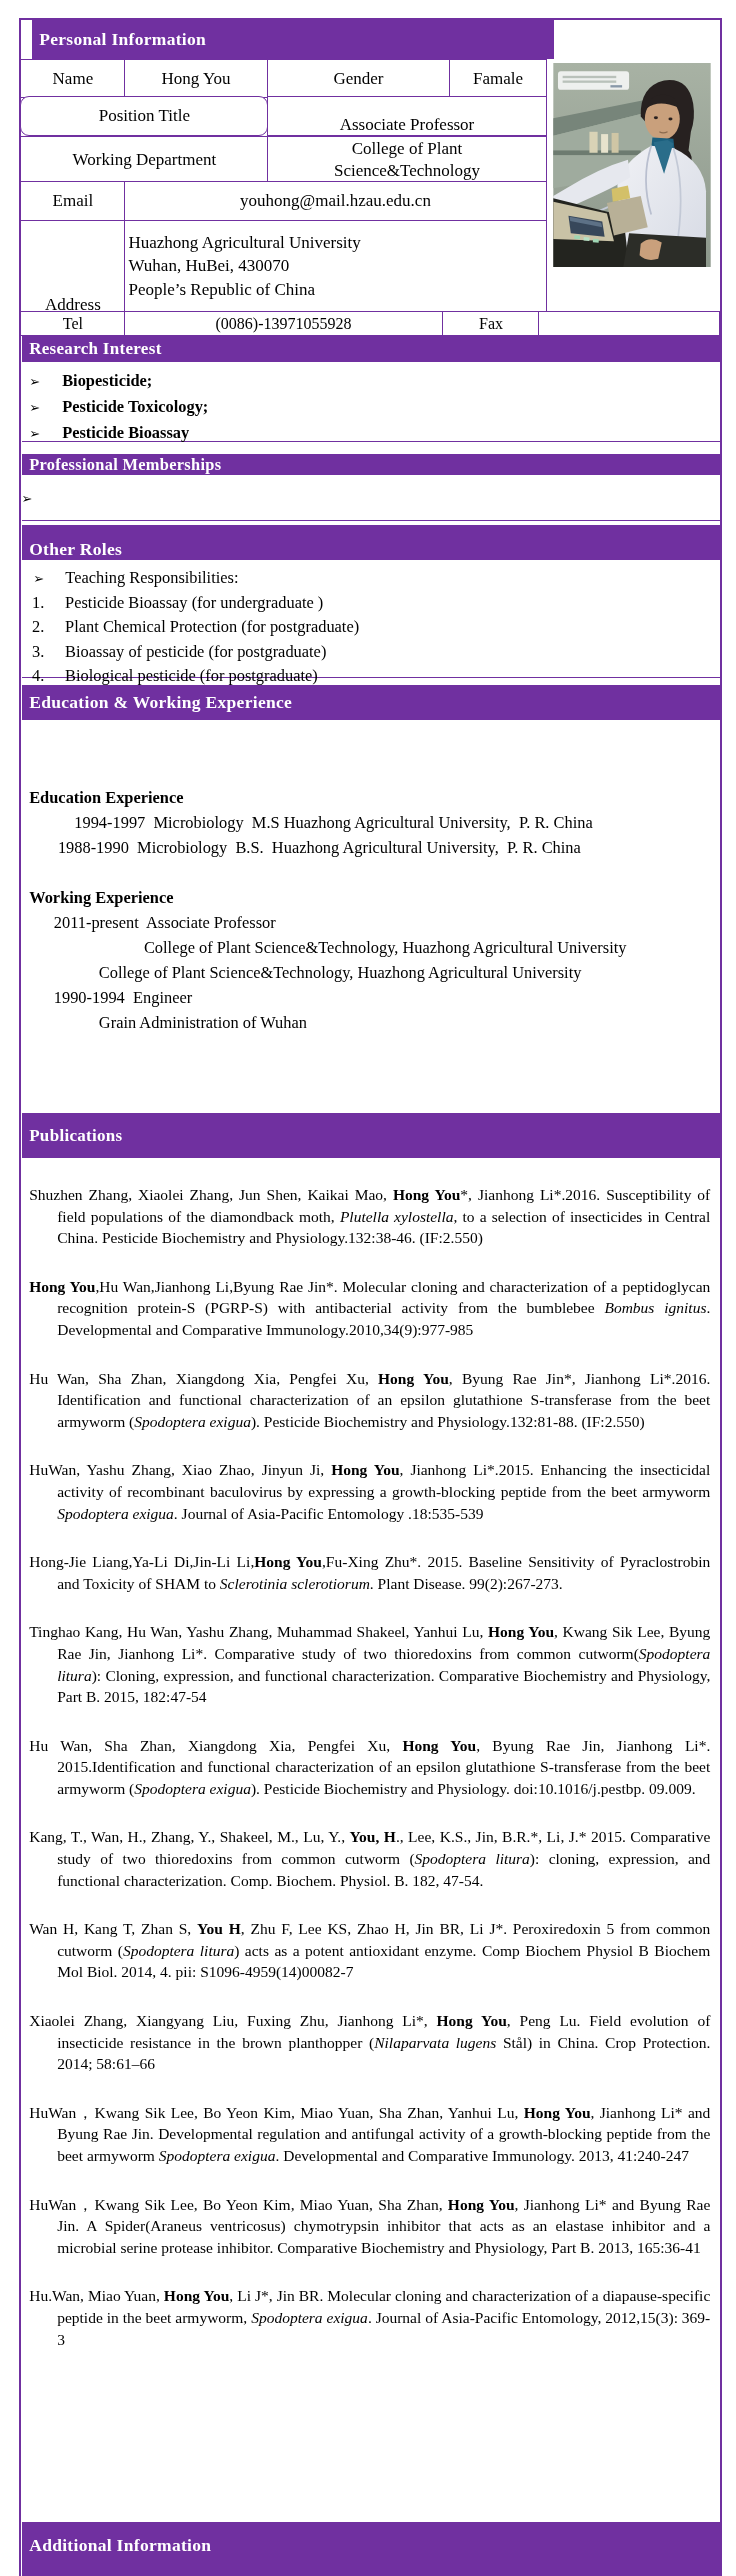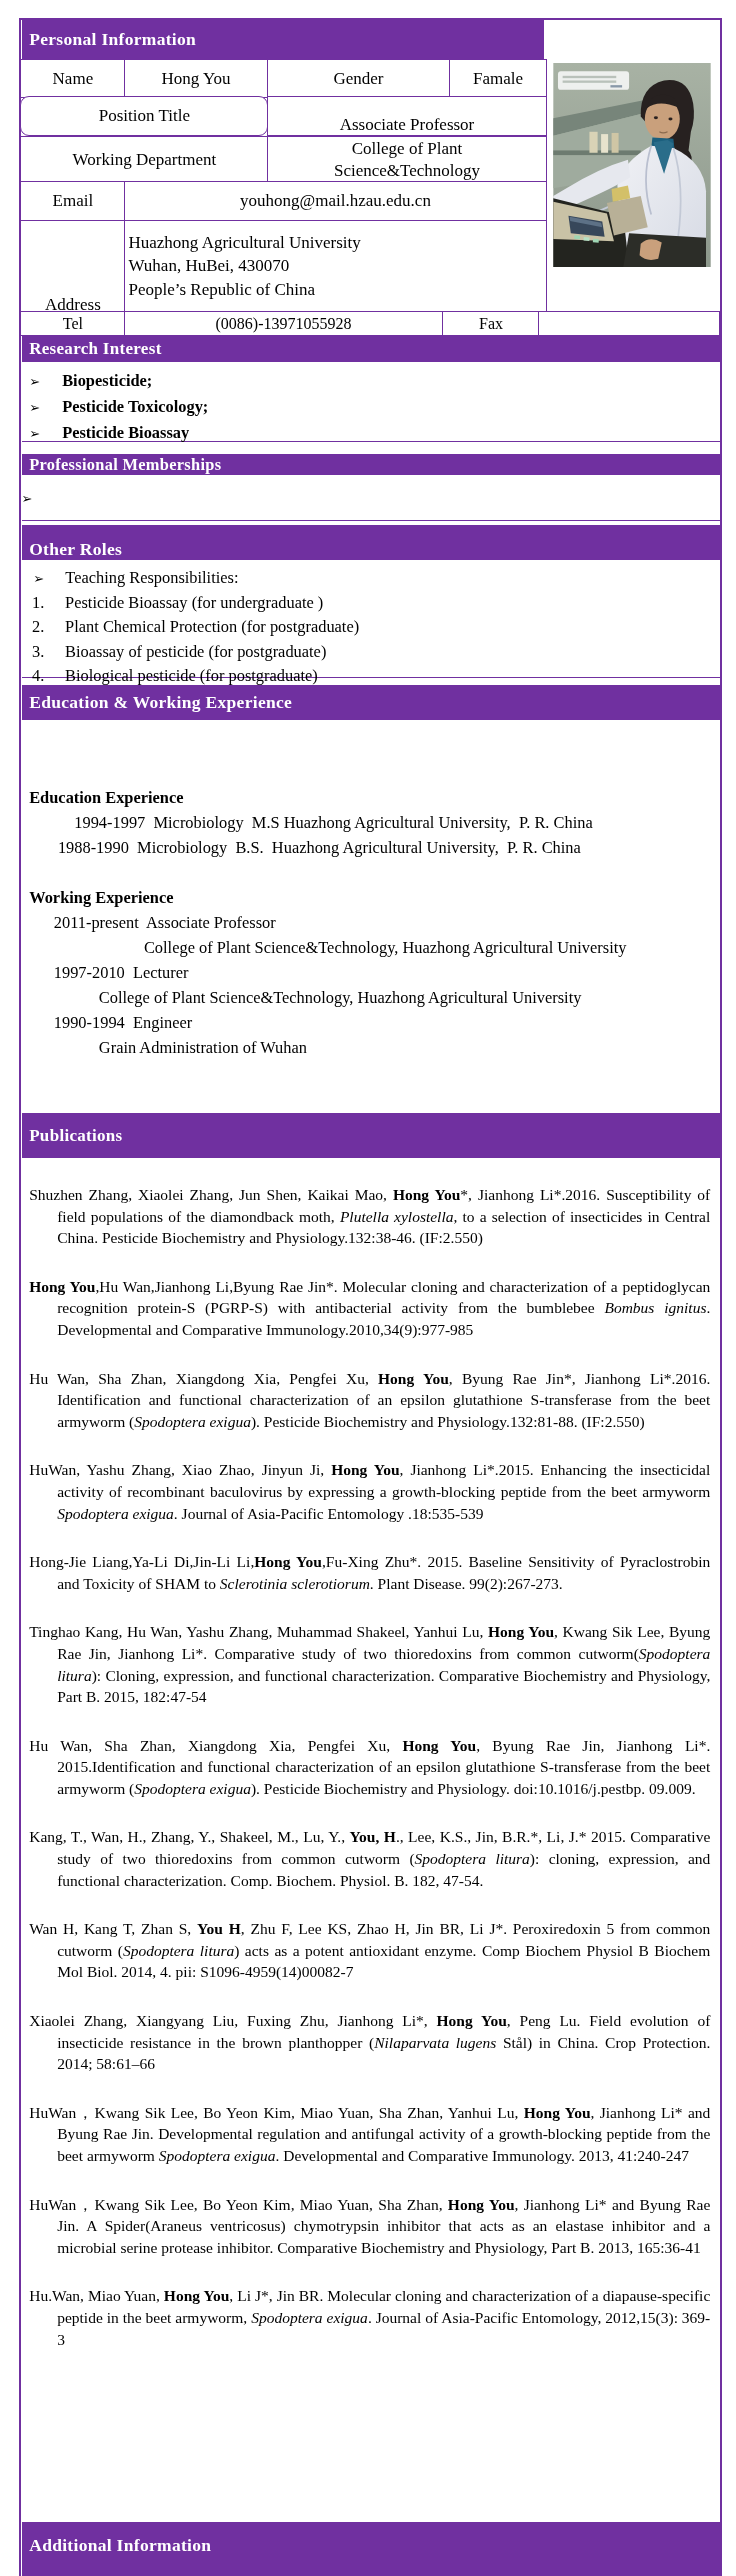--- a/index.html
+++ b/index.html
@@ -29,21 +29,21 @@
   .pub b{font-weight:bold;}
   .pub i{font-style:italic;}
   .photo{position:absolute;left:553px;top:63px;width:158px;height:204px;overflow:hidden;}
   .band span{display:block;}
 </style>
 </head>
 <body>
 
 <div class="frame"></div>
 
-<div class="band" style="top:20.4px;height:39px;width:522px;">
+<div class="band" style="top:20.4px;height:39px;width:522px;margin-left:10px;">
   <span>Personal Information</span>
 </div>
 
 <div class="cell" style="left:20.4px;top:59px;width:105px;height:39px;">
     <span>Name</span>
   </div>
 <div class="cell" style="left:124px;top:59px;width:144px;height:39px;">
     <span>Hong You</span>
   </div>
 <div class="cell" style="left:267px;top:59px;width:183px;height:39px;">
@@ -229,23 +229,20 @@
       <div class="edu-line bold">
         <span>Working Experience</span>
       </div>
       <div class="edu-line">
         <span>      2011-present  Associate Professor</span>
       </div>
       <div class="edu-line">
         <span>                            College of Plant Science&amp;Technology, Huazhong Agricultural University</span>
       </div>
       <div class="edu-line">
-        <span>      1997-2010  Lecturer</span>
-      </div>
-      <div class="edu-line">
         <span>                 College of Plant Science&amp;Technology, Huazhong Agricultural University</span>
       </div>
       <div class="edu-line">
         <span>      1990-1994  Engineer</span>
       </div>
       <div class="edu-line">
         <span>                 Grain Administration of Wuhan</span>
       </div>
     </div>
 </div>

